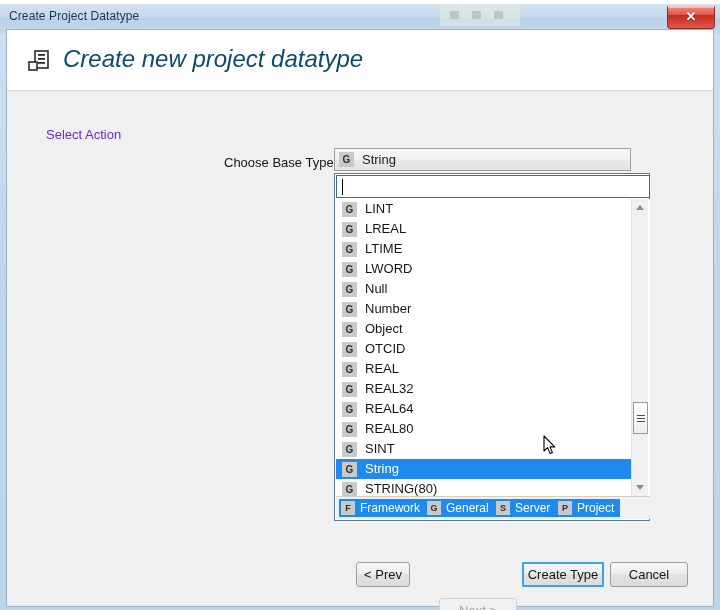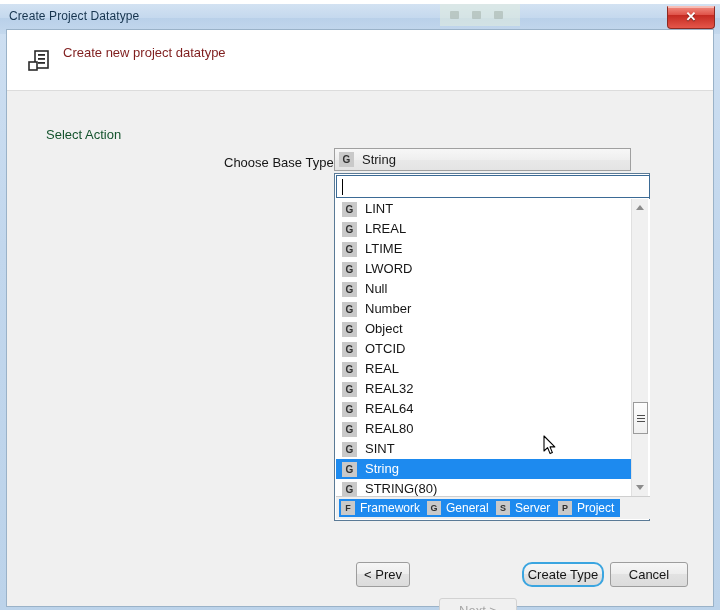--- a/index.html
+++ b/index.html
@@ -112,44 +112,45 @@
     position: absolute;
     left: 19px;
     top: 18px;
     width: 26px;
     height: 26px;
   }
   .header-title {
     position: absolute;
     left: 56px;
     top: 15px;
-    font-size: 13px;
-    color: #7f1d1d;
+    font-size: 24px;
+    color: #0c4a6e;
     white-space: nowrap;
+    font-style: italic;
   }
 
   
   .steps {
     position: absolute;
     left: 0;
     top: 90px;
     width: 200px;
   }
   .step {
     position: relative;
     height: 30px;
     line-height: 30px;
     padding-left: 39px;
     font-size: 13px;
     box-sizing: border-box;
     color: #8a8a8a;
     cursor: pointer;
     white-space: nowrap;
   }
-  .step.done { color: #14532d; }
+  .step.done { color: #6d28d9; }
   .step.active {
     background: #1c8ae8;
     color: #ffffff;
     width: 160px;
   }
   .step.active::after {
     content: "";
     position: absolute;
     left: 160px;
     top: 0;
@@ -384,21 +385,21 @@
   }
   .btn.disabled {
     color: #a6a6a6;
     background: #f0f0f0;
     border-color: #d2d2d2;
     cursor: default;
     margin-top: 36px;
   }
   .btn.default {
     border: 2px solid #3ba5e0;
-    border-radius: 10px;
+    border-radius: 1px;
     line-height: 21px;
   }
 
   
   .cursor {
     position: absolute;
     left: 543px;
     top: 431px;
     width: 14px;
     height: 21px;

